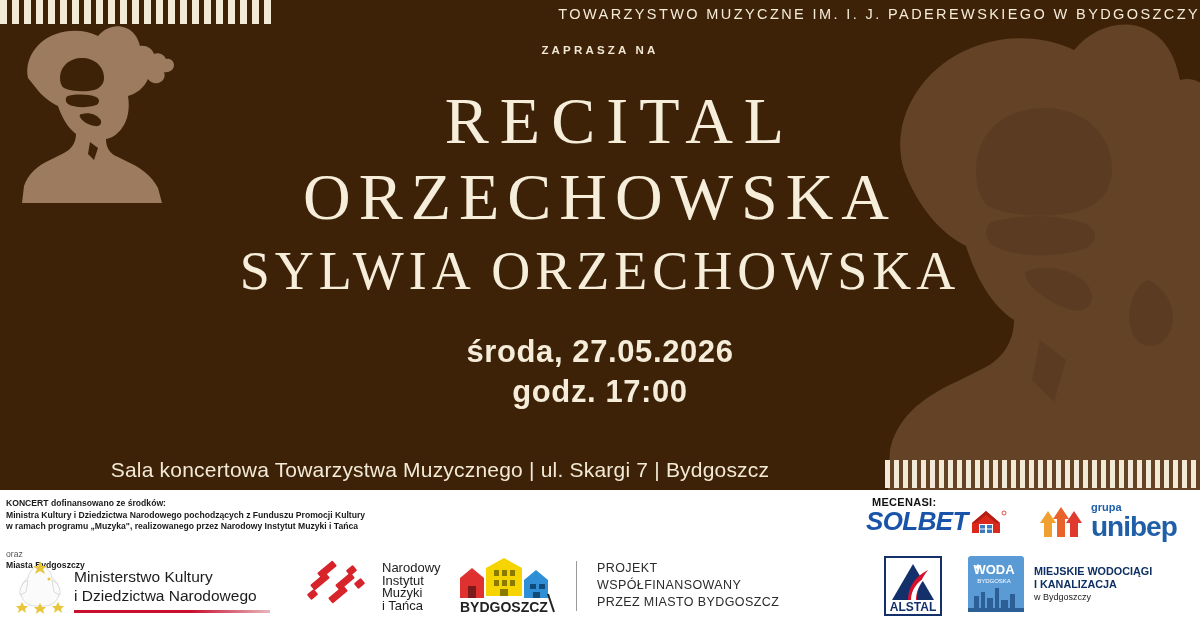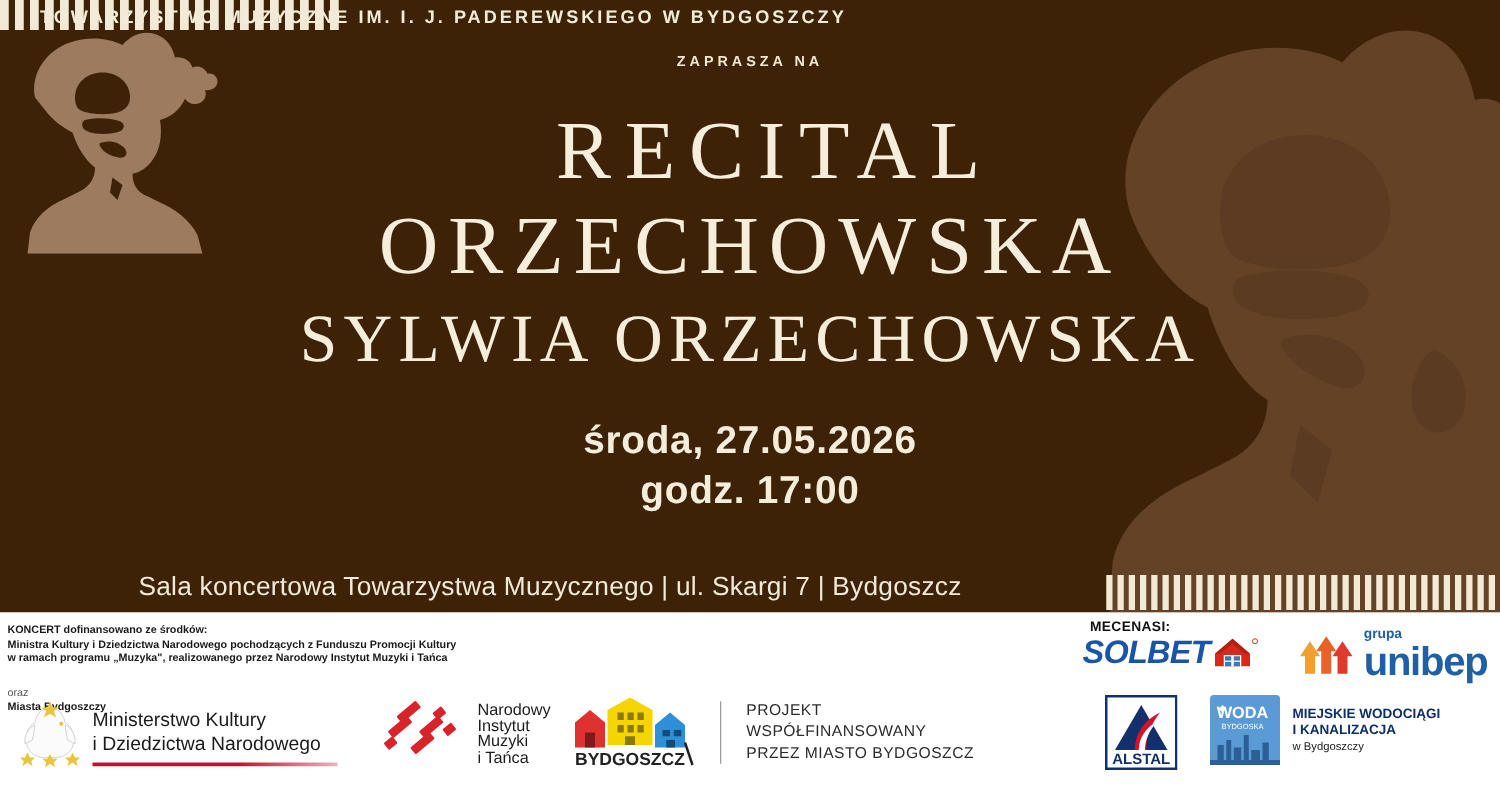--- a/index.html
+++ b/index.html
@@ -27,22 +27,22 @@
   
   .keys { position:absolute; display:flex; gap:0; }
   .keys .k { background:#f2ead6; }
   .keys-tl { left:0; top:0; height:24px; }
   .keys-tl .k { width:7px; height:24px; margin-right:5px; }
   .keys-venue { left:885px; top:460px; height:28px; }
   .keys-venue .k { width:5px; height:28px; margin-right:4px; }
 
   
   .org {
-    position:absolute; left:0; right:0; top:6px; text-align:left;
-    color:#f4ecd9; font-size:14.5px; font-weight:bold; letter-spacing:2.4px;padding-left:32px;
+    position:absolute; left:0; right:0; top:6px; text-align:right;
+    color:#f4ecd9; font-size:14.5px; font-weight:normal; letter-spacing:2.4px;
   }
   .invite {
     position:absolute; left:0; right:0; top:44px; text-align:center;
     color:#f0e6d2; font-size:11.5px; font-weight:bold; letter-spacing:3.2px;
   }
   .title-wrap {
     position:absolute; left:0; right:0; top:84px; text-align:center;
     font-family:"Liberation Serif", serif; color:#f6eedb;
   }
   .t1 { font-size:66px; letter-spacing:11px; line-height:74px; font-weight:normal;padding-left:40px; }
@@ -106,21 +106,21 @@
   
   .woda { left:968px; top:4px; }
   .woda .sq { width:56px; height:56px; margin-right:10px; }
   .woda .txt { font-size:10.8px; line-height:13px; color:#0d2f63; font-weight:bold; }
   .woda .sub { font-size:9px; font-weight:normal; color:#222; }
 
   
   .solbet { position:absolute; left:866px; top:16px; display:flex; align-items:center; }
   .solbet .word { font-size:26px; font-weight:bold; color:#1a54a8; letter-spacing:-.6px; font-style:italic; }
   .unibep { position:absolute; left:1040px; top:12px; display:flex; align-items:center; }
-  .unibep .word { font-size:32px; font-weight:bold; color:#1f5fa8; letter-spacing:-1px; }
+  .unibep .word { font-size:28px; font-weight:bold; color:#1f5fa8; letter-spacing:-1px; }
   .unibep .grupa { font-size:11px; font-weight:bold; color:#1f5fa8; }
 </style>
 </head>
 <body>
 
 <div id="poster">
 
   <div class="hero">
 
     <div class="sil sil-left">

